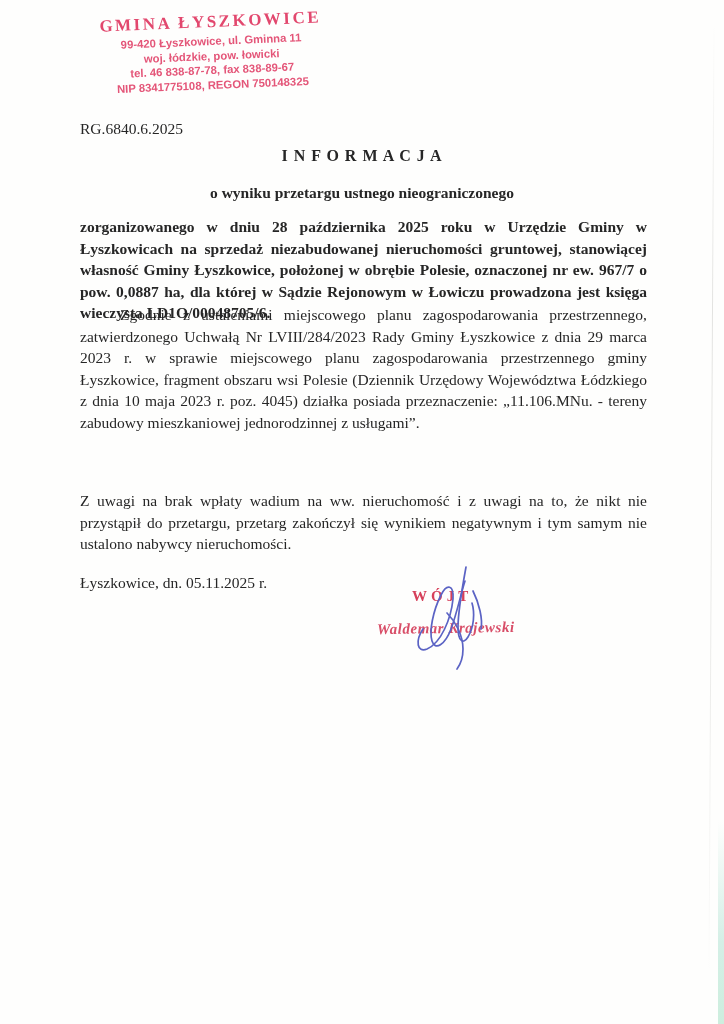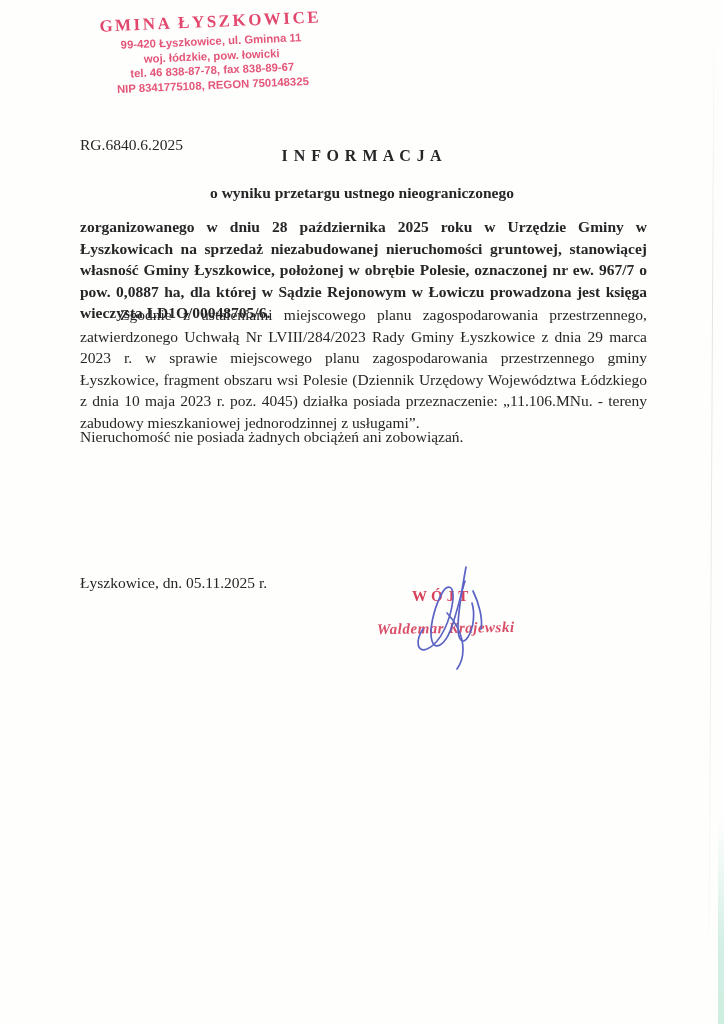--- a/index.html
+++ b/index.html
@@ -37,21 +37,21 @@
     font-size: 11.3px;
     line-height: 14.5px;
     white-space: nowrap;
     opacity: 0.92;
   }
 
   
   .ref-number {
     position: absolute;
     left: 80px;
-    top: 136px;
+    top: 120px;
     font-size: 15.5px;
   }
 
   
   .title-block {
     position: absolute;
     left: 0;
     top: 147px;
     width: 724px;
     text-align: center;
@@ -157,21 +157,21 @@
 
   <div class="ref-number">RG.6840.6.2025</div>
 
   <div class="title-block">
     <div class="title-main">I N F O R M A C J A</div>
     <div class="title-sub">o wyniku przetargu ustnego nieograniczonego</div>
   </div>
 
   <div class="para p1">zorganizowanego w dniu 28 października 2025 roku w Urzędzie Gminy w Łyszkowicach na sprzedaż niezabudowanej nieruchomości gruntowej, stanowiącej własność Gminy Łyszkowice, położonej w obrębie Polesie, oznaczonej nr ew. 967/7 o pow. 0,0887 ha, dla której w Sądzie Rejonowym w Łowiczu prowadzona jest księga wieczysta LD1O/00048705/6.</div>
   <div class="para p2">Zgodnie z ustaleniami miejscowego planu zagospodarowania przestrzennego, zatwierdzonego Uchwałą Nr LVIII/284/2023 Rady Gminy Łyszkowice z dnia 29 marca 2023 r. w sprawie miejscowego planu zagospodarowania przestrzennego gminy Łyszkowice, fragment obszaru wsi Polesie (Dziennik Urzędowy Województwa Łódzkiego z dnia 10 maja 2023 r. poz. 4045) działka posiada przeznaczenie: „11.106.MNu. - tereny zabudowy mieszkaniowej jednorodzinnej z usługami”.</div>
-  <div class="single-line encumbrances">Nieruchomość nie posiada żadnych obciążeń ani zobowiązań.</div>
+  <div class="para p3">Z uwagi na brak wpłaty wadium na ww. nieruchomość i z uwagi na to, że nikt nie przystąpił do przetargu, przetarg zakończył się wynikiem negatywnym i tym samym nie ustalono nabywcy nieruchomości.</div>
 
   <div class="place-date">Łyszkowice, dn. 05.11.2025 r.</div>
 
   <div class="signer-title">WÓJT</div>
   <div class="signer-name">Waldemar Krajewski</div>
 
   <svg class="signature-svg" viewBox="0 0 112 108" xmlns="http://www.w3.org/2000/svg">
     <g fill="none" stroke="#5b63c4" stroke-width="1.7" stroke-linecap="round" stroke-linejoin="round">
       <path d="M20,66 C12,78 14,90 24,86 C38,80 48,56 50,36 C51,22 44,20 38,32 C30,48 26,68 29,78 C32,88 42,82 48,66 C54,50 58,30 62,18"></path>
       <path d="M63,4 C59,26 55,50 55,64 C55,78 60,82 65,74 C71,64 72,50 69,40"></path>

